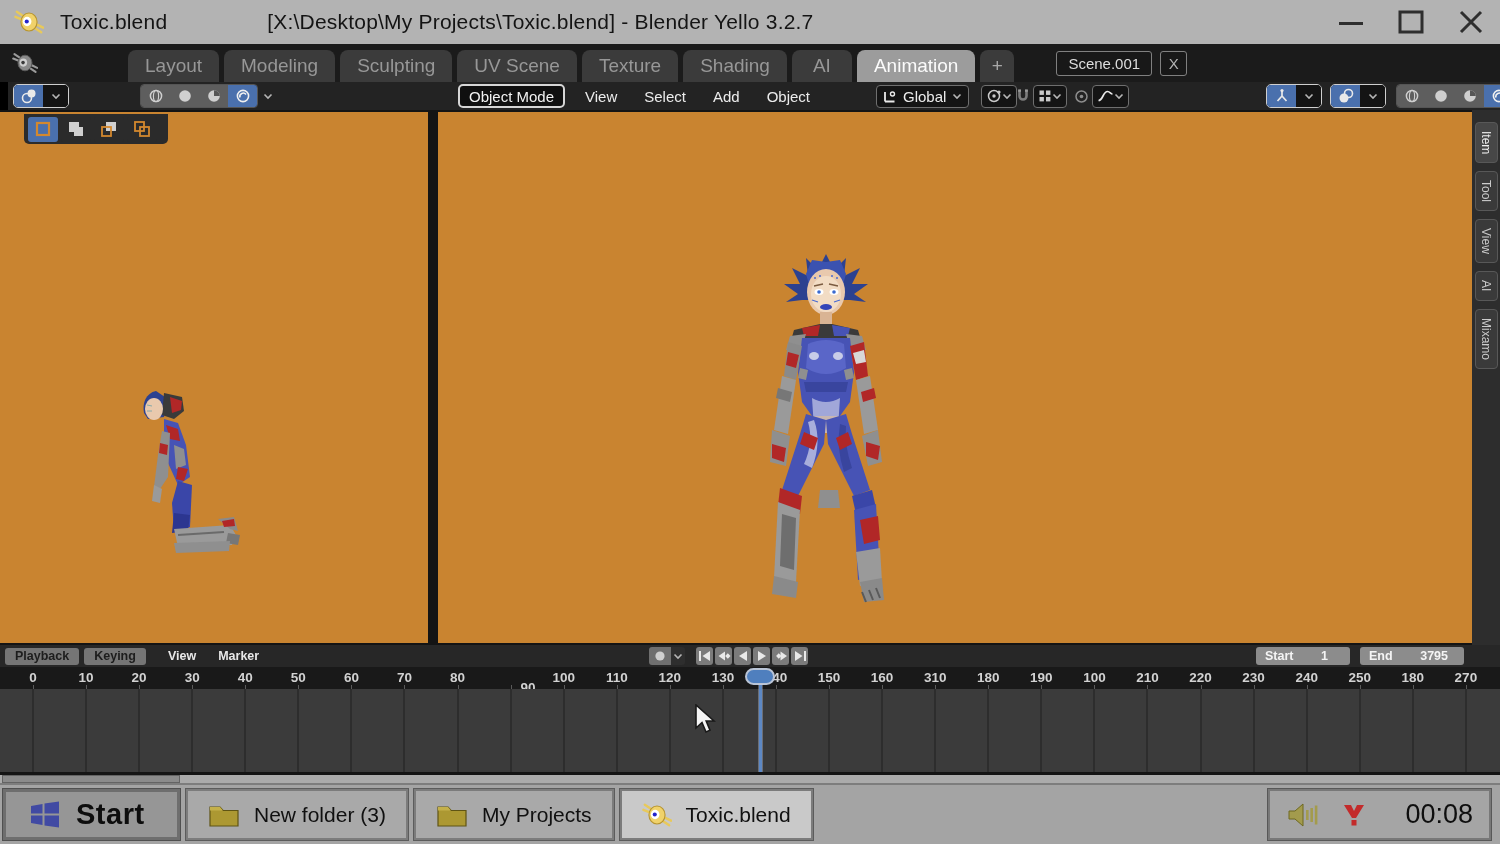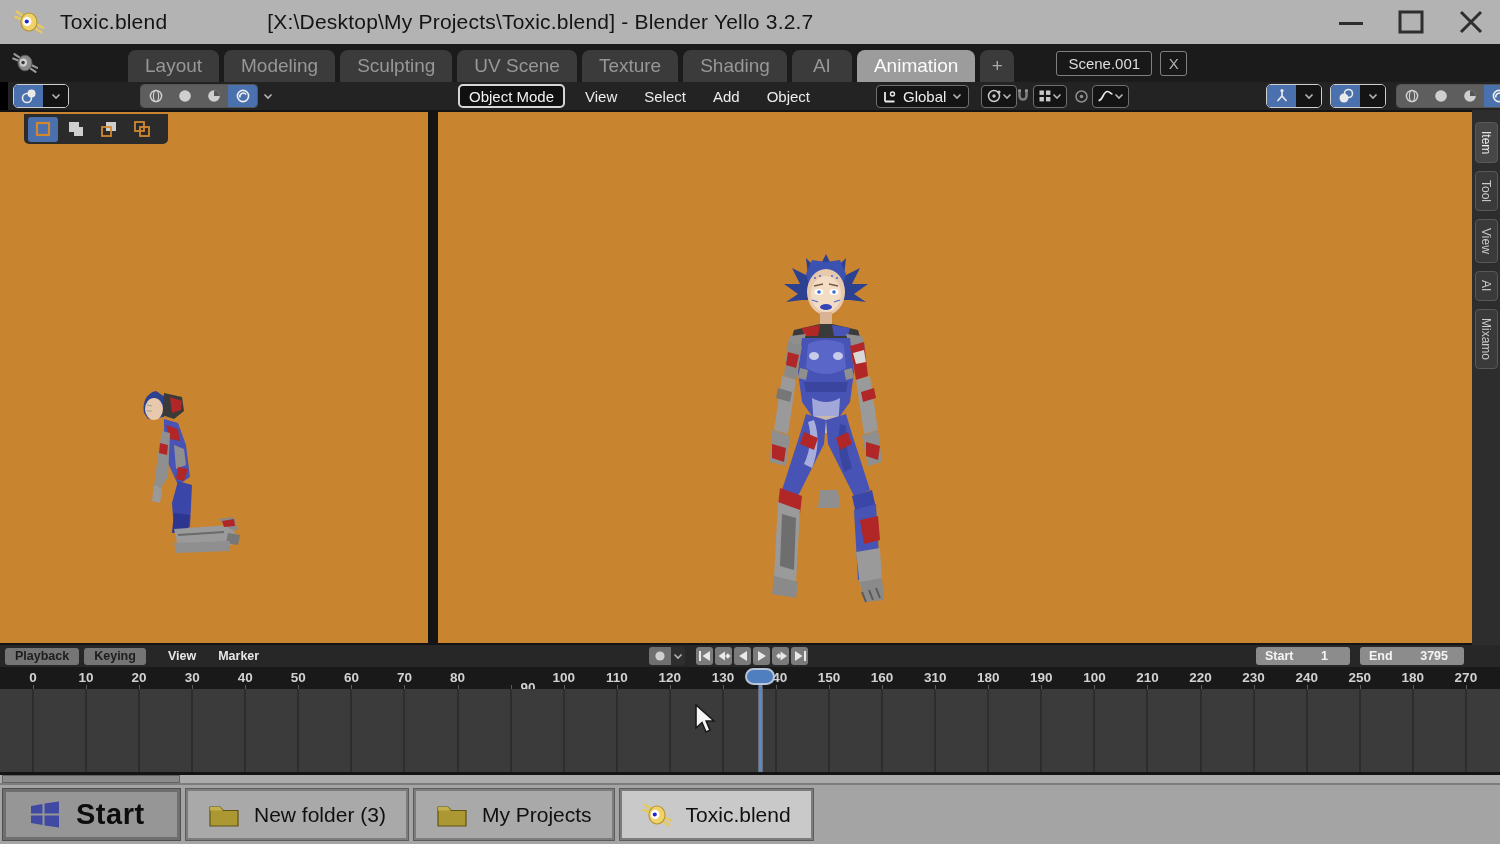--- a/index.html
+++ b/index.html
@@ -688,20 +688,37 @@
                 </g>
     <ellipse cx="16" cy="16" rx="8.6" ry="9.6" fill="#f0d26a" stroke="#b8952f" stroke-width="1.2"></ellipse>
     <ellipse cx="14" cy="15.5" rx="4.6" ry="5" fill="#ffffff"></ellipse>
     <circle cx="13.6" cy="15.5" r="2.2" fill="#2424cc"></circle>
               </svg>
             </span>
           </span>
           <span class="task-label">Toxic.blend</span>
         </div>
       </div>
+    <div class="tray">
+      <span>
+          <svg width="34" height="30" viewBox="0 0 34 30">
+            <polygon points="3,11 9,11 17,4 17,26 9,19 3,19" fill="#a39b4d" stroke="#6e6820" stroke-width="1"></polygon>
+            <rect x="20" y="10" width="2.6" height="10" fill="#a39b4d"></rect>
+            <rect x="24.4" y="8" width="2.6" height="14" fill="#a39b4d"></rect>
+            <rect x="28.8" y="5.5" width="2.6" height="19" fill="#a39b4d"></rect>
+          </svg>
+        </span>
+      <span>
+          <svg width="28" height="28" viewBox="0 0 28 28">
+            <path d="M4 4 L11 4 L14 10 L17 4 L24 4 L16 17 L12 17 Z" fill="#c32b2b"></path>
+            <rect x="11.5" y="19" width="5" height="5.5" fill="#c32b2b"></rect>
+          </svg>
+        </span>
+      <span class="tray-clock">00:08</span>
+    </div>
   </div>
 
   <span class="cursor">
     <svg width="22" height="32" viewBox="0 0 22 32">
         <path d="M2 1 L2 24 L8 18.5 L12 28 L16 26.2 L12.2 17 L20 17 Z" fill="#f5f5f5" stroke="#1a1a1a" stroke-width="1.6"></path>
       </svg>
   </span>
 
 </div>
 

